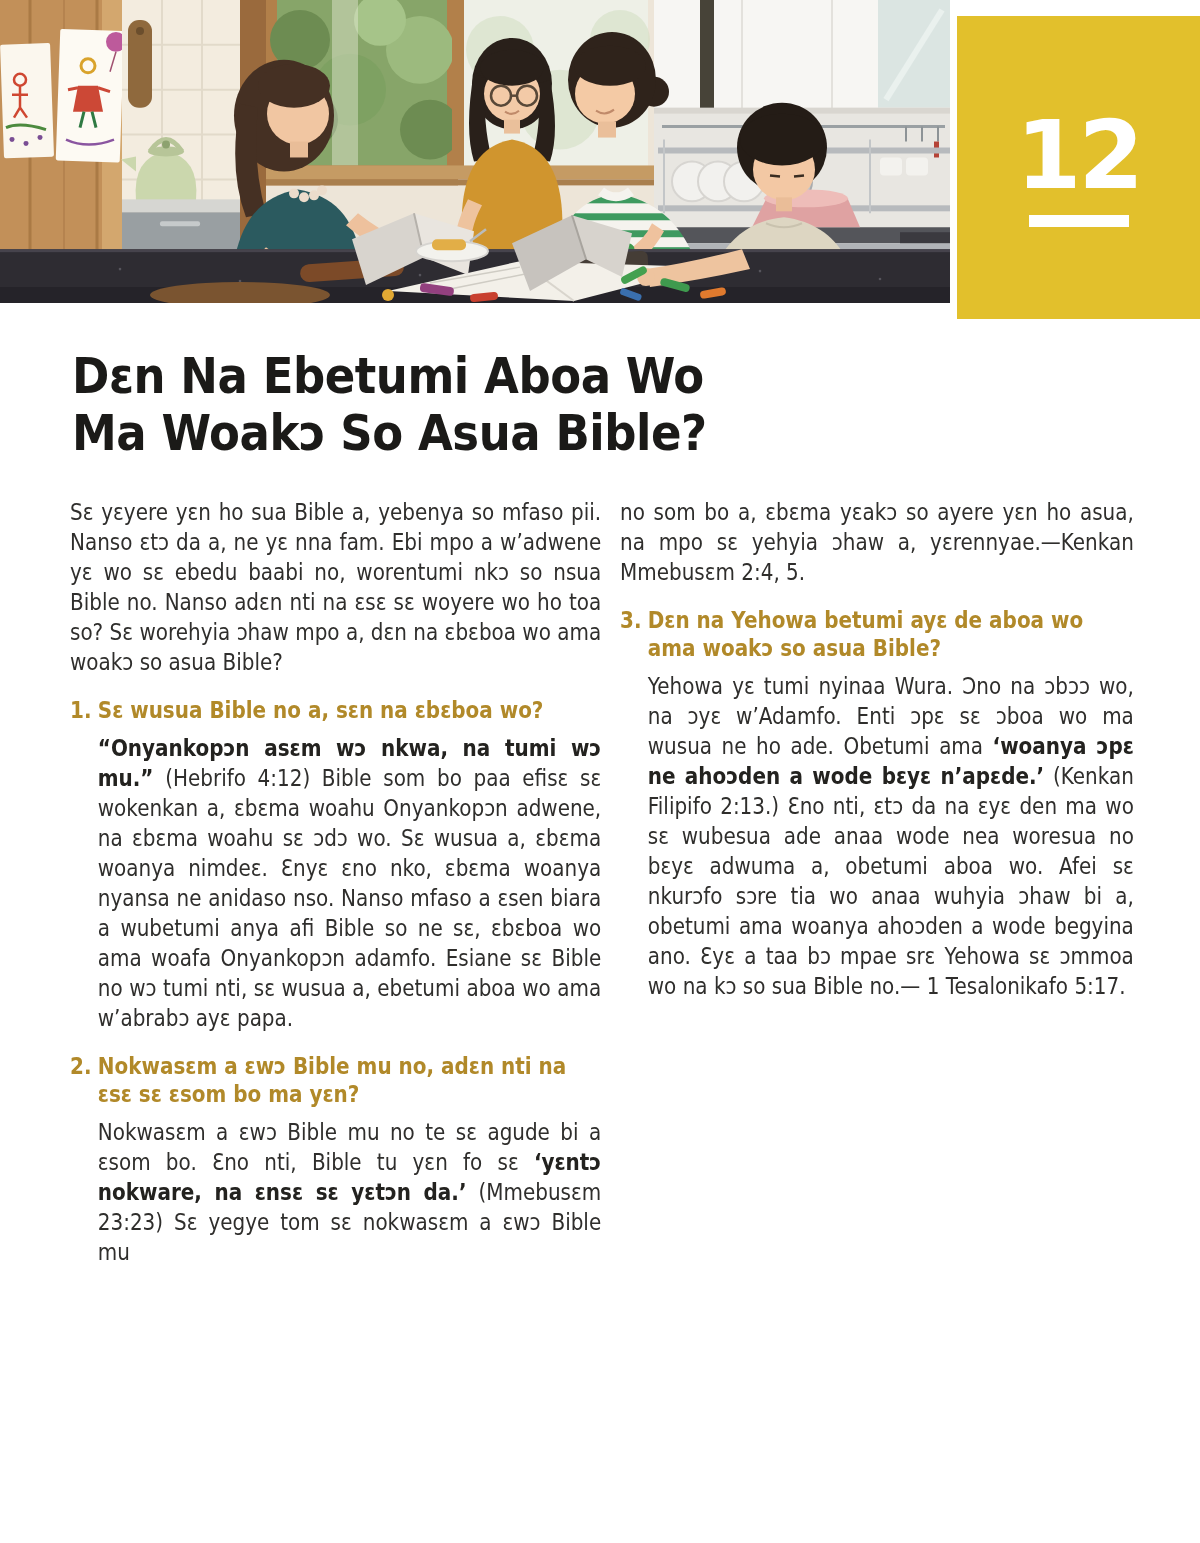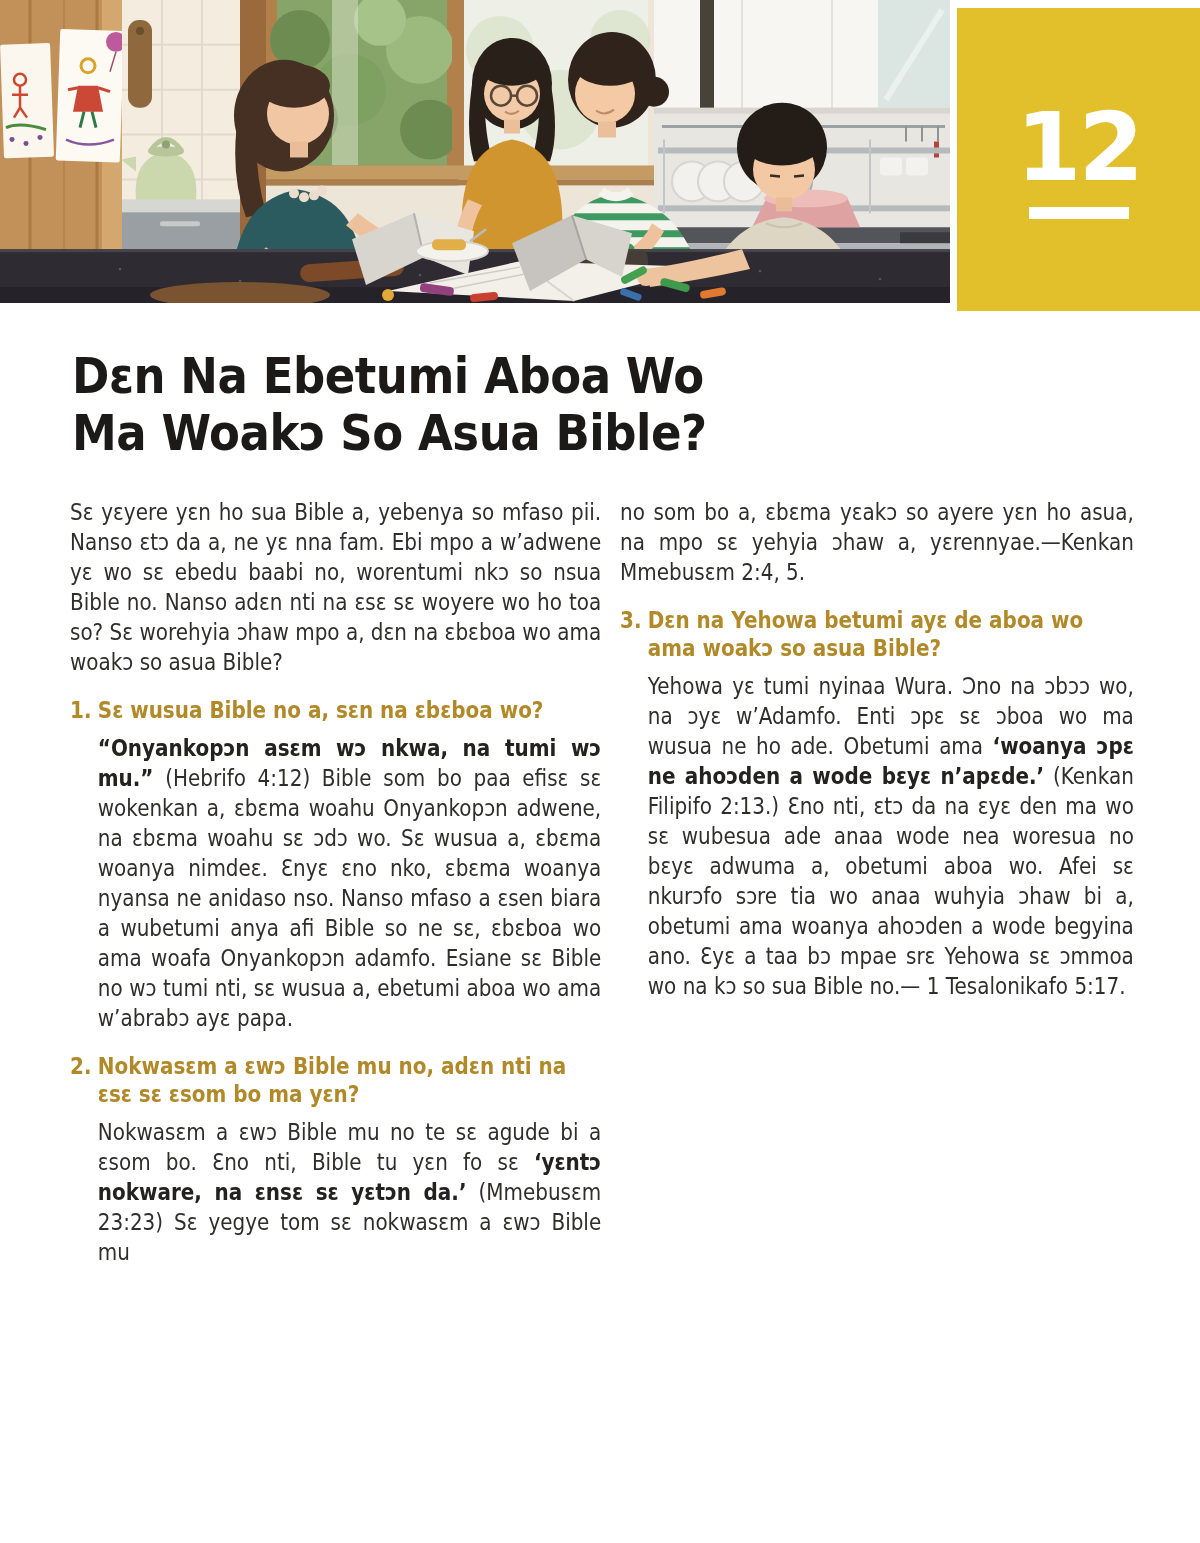--- a/index.html
+++ b/index.html
@@ -1,20 +1,20 @@
 <!DOCTYPE html>
 <html style="--yellow: #e2c02c; --gold: #b18929; --body: #2f2e2c;"><head>
 <meta charset="utf-8">
 <style>
   html,body{margin:0;padding:0;background:#ffffff;}
   .page{position:relative;width:1200px;height:1543px;background:#ffffff;overflow:hidden;
         font-family:"DejaVu Sans","Liberation Sans",sans-serif;color:var(--body,#2f2e2c);}
   .photo{position:absolute;left:0;top:0;width:950px;height:303px;overflow:hidden;}
   .photo svg{display:block;width:100%;height:100%;}
-  .badge{position:absolute;left:957px;top:8px;width:243px;height:303px;background:var(--yellow,#e2c02c);
+  .badge{position:absolute;left:957px;top:16px;width:243px;height:303px;background:var(--yellow,#e2c02c);
          display:flex;flex-direction:column;align-items:center;justify-content:center;padding-top:6px;box-sizing:border-box;}
   .badge .num{font-size:94px;font-weight:bold;color:#ffffff;line-height:0.9;letter-spacing:-3px;}
   .badge .bar{width:100px;height:12px;background:#ffffff;margin-top:16px;}
   .title{position:absolute;left:72px;top:348px;width:790px;transform:scaleX(0.9);transform-origin:0 0;
          font-weight:bold;font-size:50px;line-height:57px;color:#1b1a18;letter-spacing:-0.5px;}
   .title span{display:block;}
   .col{position:absolute;top:497px;width:612px;transform:scaleX(0.868);transform-origin:0 0;}
   .col-left{left:70px;}
   .col-right{left:620px;width:592px;}
   p.body{font-size:23px;line-height:30px;text-align:justify;margin:0;color:var(--body,#2f2e2c);}

